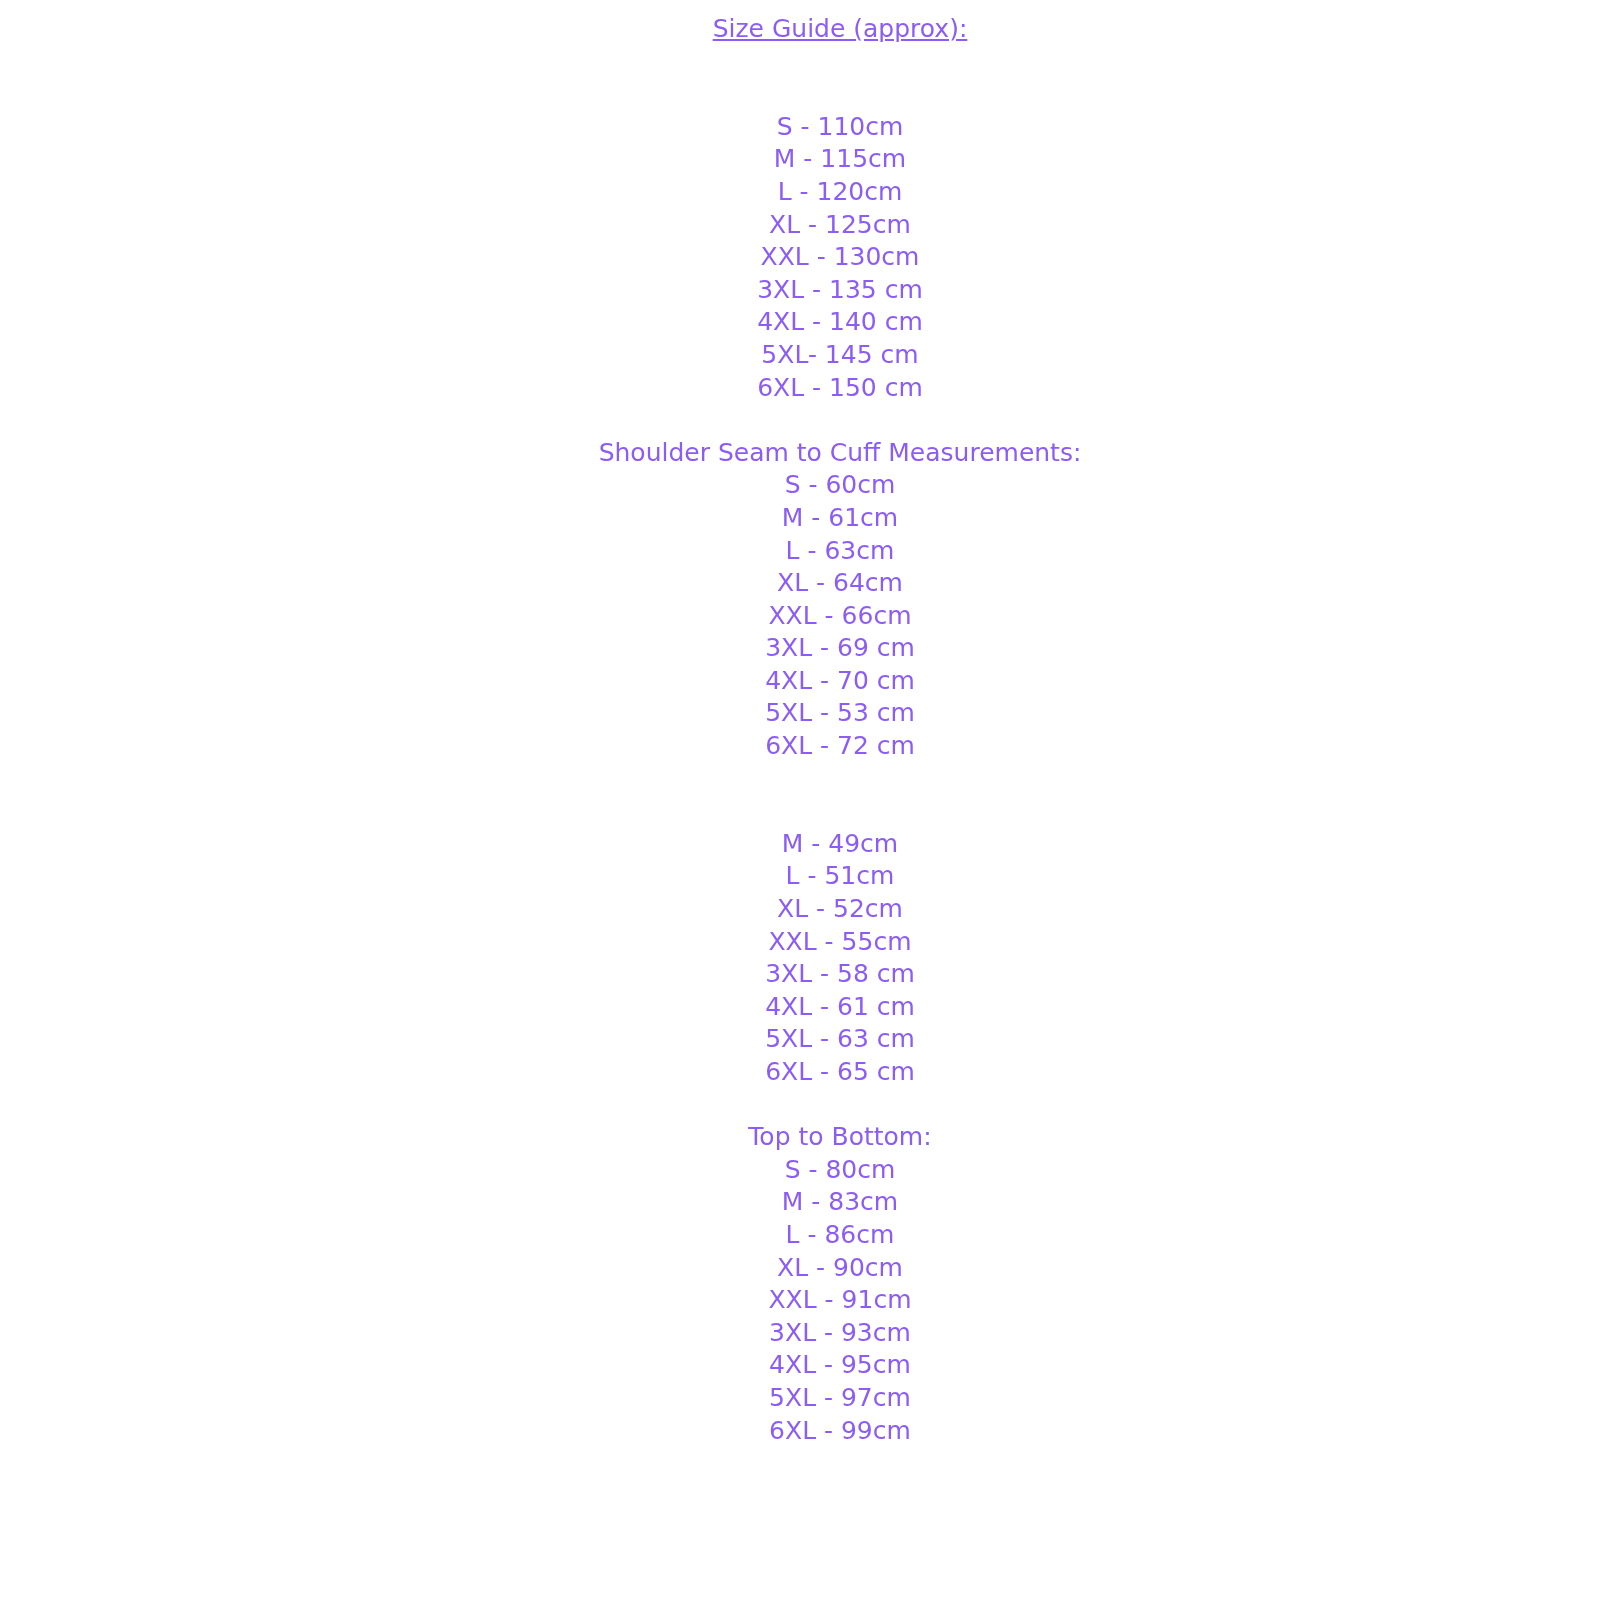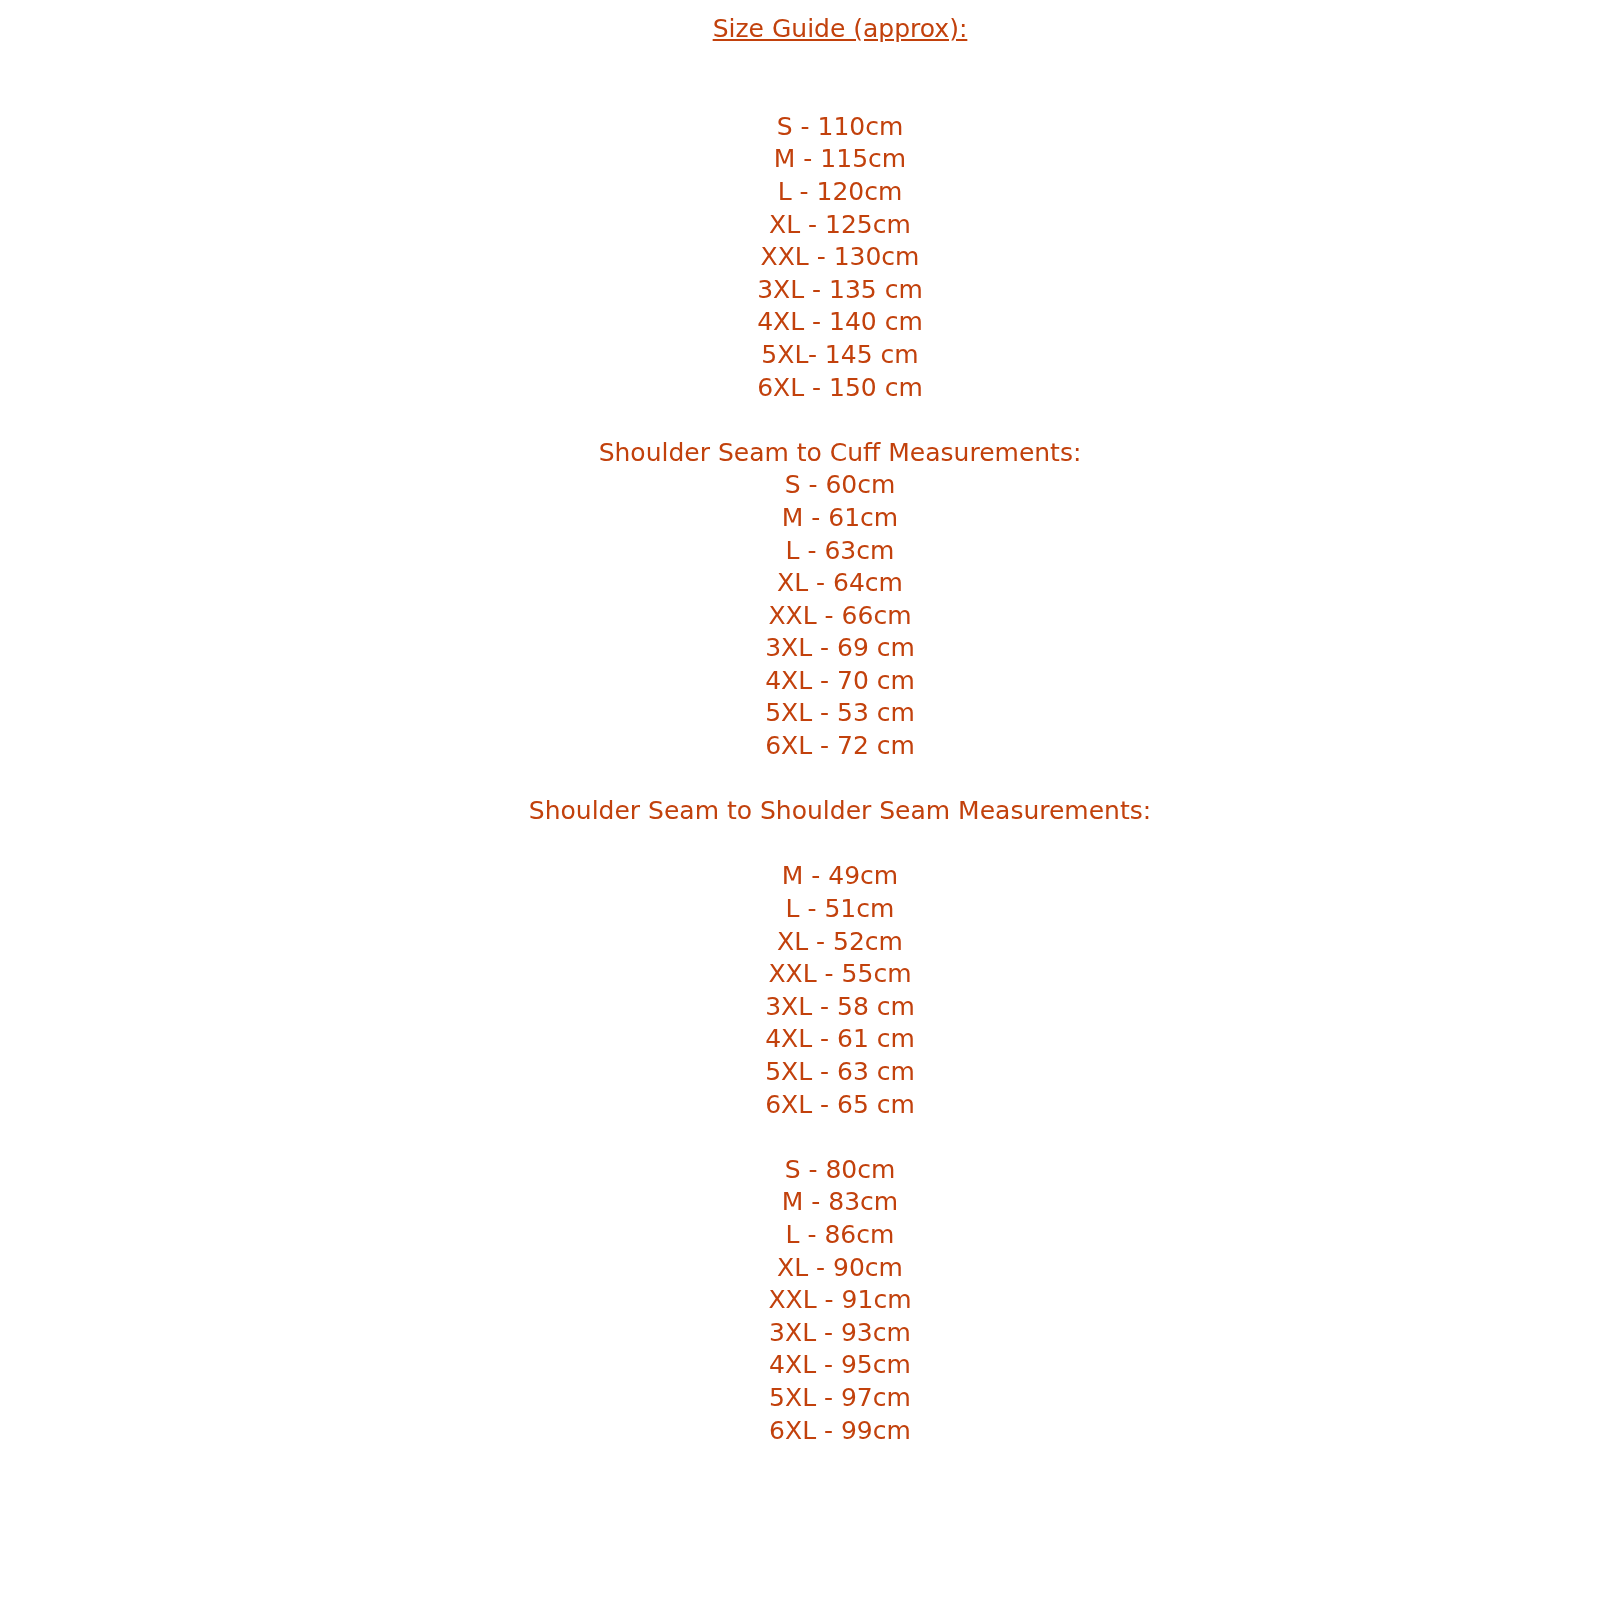--- a/index.html
+++ b/index.html
@@ -24,21 +24,21 @@
     min-height: 32.6px;
     white-space: pre;
   }
   .title {
     text-decoration: underline;
   }
 </style>
 </head>
 <body style="background: rgb(255, 255, 255);">
 
-<div class="doc" style="color: #c2410c;">
+<div class="doc" style="color: #8b5cf6;">
   <div class="line title">Size Guide (approx):</div>
   <div class="line"></div>
   <div id="sections">
       <div>
         <div class="line"></div>
         <div class="line">S - 110cm</div>
         <div class="line">M - 115cm</div>
         <div class="line">L - 120cm</div>
         <div class="line">XL - 125cm</div>
         <div class="line">XXL - 130cm</div>
@@ -55,33 +55,33 @@
         <div class="line">L - 63cm</div>
         <div class="line">XL - 64cm</div>
         <div class="line">XXL - 66cm</div>
         <div class="line">3XL - 69 cm</div>
         <div class="line">4XL - 70 cm</div>
         <div class="line">5XL - 53 cm</div>
         <div class="line">6XL - 72 cm</div>
       </div>
       <div class="line"></div>
       <div>
-        <div class="line">Shoulder Seam to Shoulder Seam Measurements:</div>
         <div class="line"></div>
         <div class="line">M - 49cm</div>
         <div class="line">L - 51cm</div>
         <div class="line">XL - 52cm</div>
         <div class="line">XXL - 55cm</div>
         <div class="line">3XL - 58 cm</div>
         <div class="line">4XL - 61 cm</div>
         <div class="line">5XL - 63 cm</div>
         <div class="line">6XL - 65 cm</div>
       </div>
       <div class="line"></div>
       <div>
+        <div class="line">Top to Bottom:</div>
         <div class="line">S - 80cm</div>
         <div class="line">M - 83cm</div>
         <div class="line">L - 86cm</div>
         <div class="line">XL - 90cm</div>
         <div class="line">XXL - 91cm</div>
         <div class="line">3XL - 93cm</div>
         <div class="line">4XL - 95cm</div>
         <div class="line">5XL - 97cm</div>
         <div class="line">6XL - 99cm</div>
       </div>

